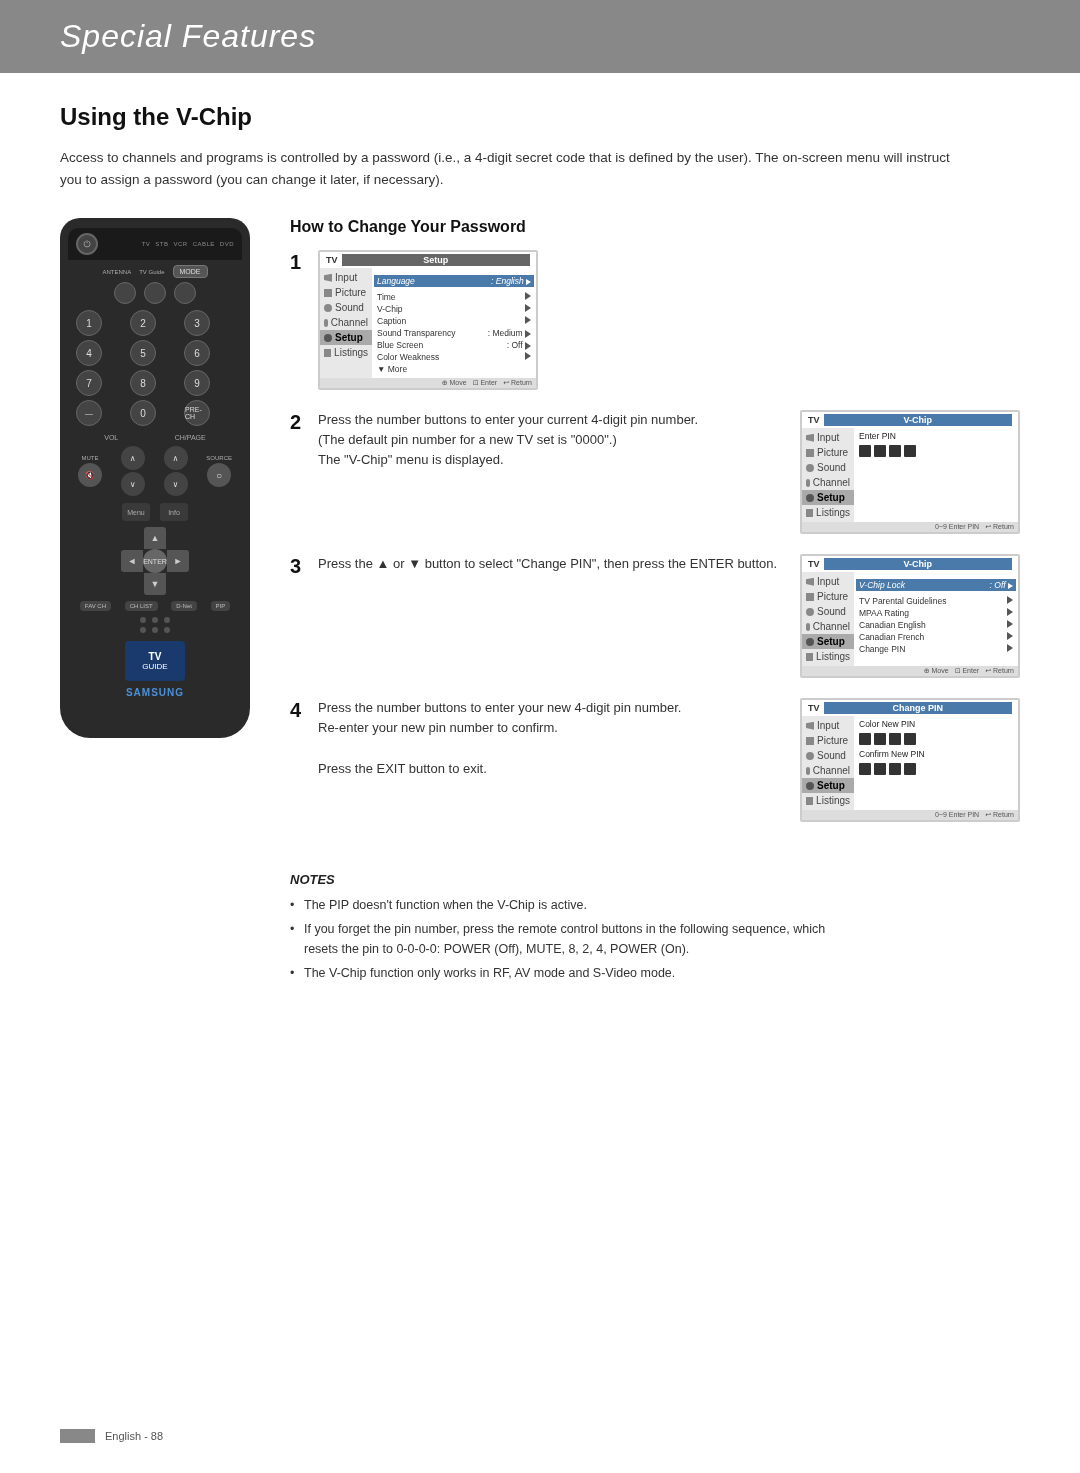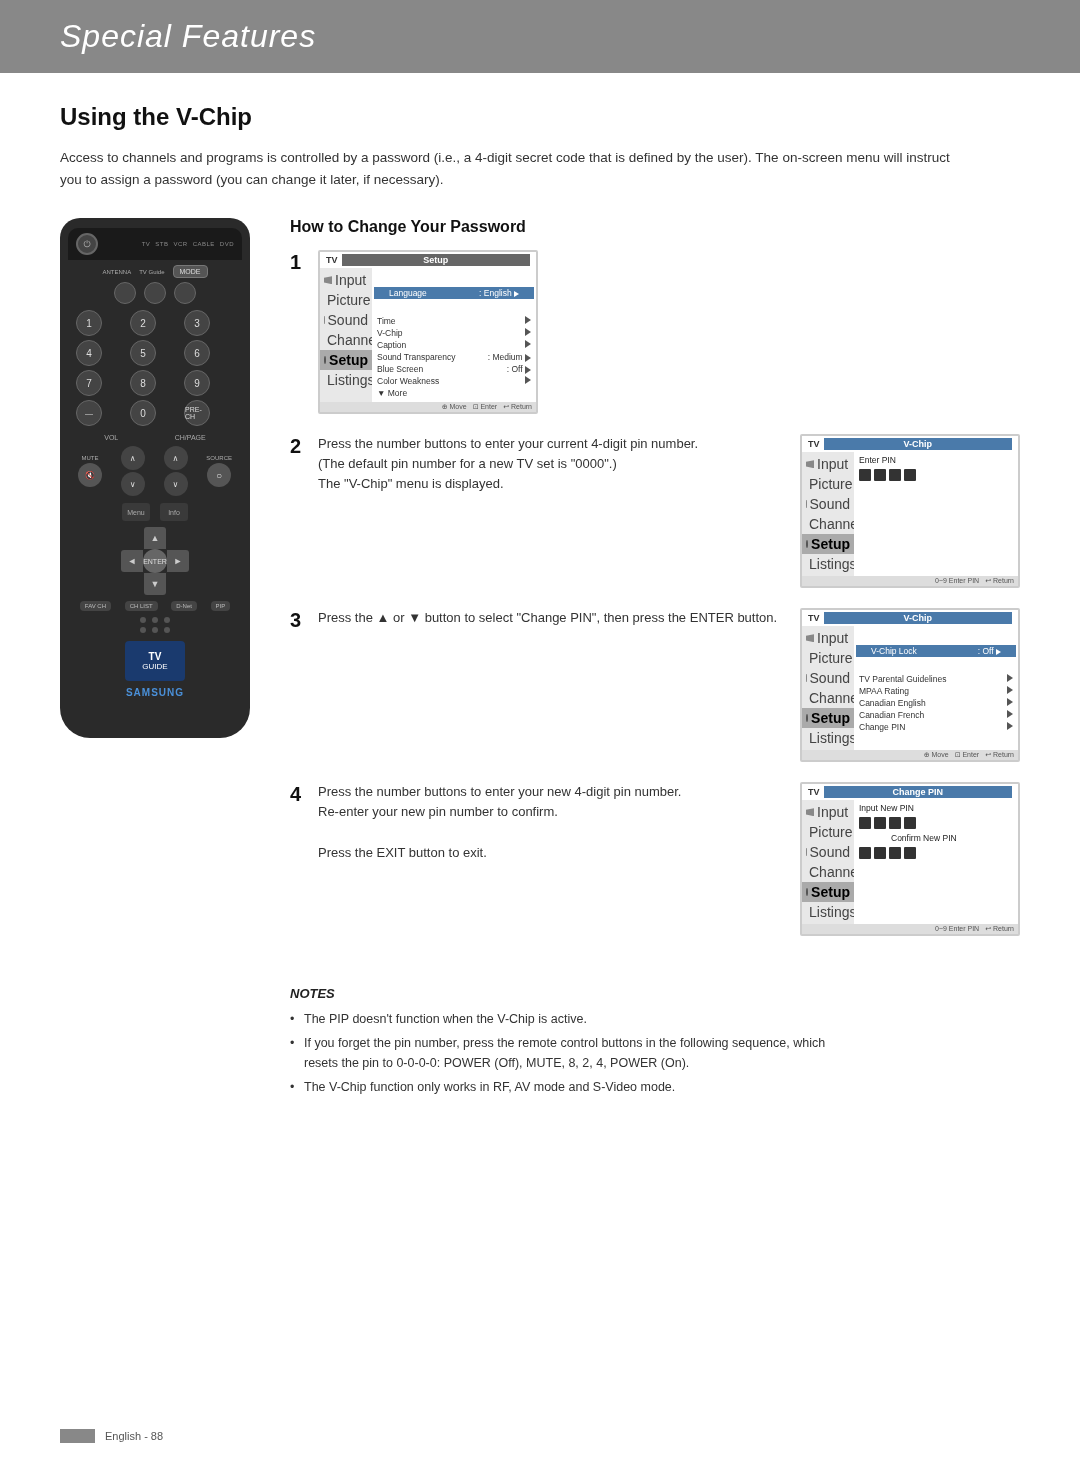--- a/index.html
+++ b/index.html
@@ -325,21 +325,21 @@
       background: #e8e8e8;
       width: 52px;
       flex-shrink: 0;
       padding: 2px 0;
     }
 
     .tv-side-item {
       display: flex;
       align-items: center;
       padding: 2px 4px;
-      font-size: 14px;
+      font-size: 10px;
       color: #444;
       gap: 3px;
       white-space: nowrap;
     }
 
     .tv-side-item.active {
       background: #aaa;
       color: #000;
       font-weight: bold;
     }
@@ -354,22 +354,23 @@
       display: flex;
       justify-content: space-between;
       font-size: 8.5px;
       padding: 1px 0;
       color: #333;
     }
 
     .tv-menu-item.highlighted {
       background: #4a7aaa;
       color: #fff;
-      padding: 1px 15px;
-      margin: 16px -3px;
+      padding: 1px 3px;
+      margin: 4px -3px;
+      font-style: italic;
     }
 
     .tv-footer {
       background: #ddd;
       display: flex;
       justify-content: flex-end;
       padding: 1px 4px;
       font-size: 7px;
       color: #555;
       gap: 6px;
@@ -859,28 +860,28 @@
                 <div class="tv-side-item active">
                   <div style="width:8px;height:8px;border-radius:50%;background:#555;"></div>
                   <span>Setup</span>
                 </div>
                 <div class="tv-side-item">
                   <div style="width:8px;height:8px;background:#888;"></div>
                   <span>Listings</span>
                 </div>
               </div>
               <div class="tv-main-content">
-                <div style="font-size:8.5px;margin-bottom:2px;">Input New PIN</div>
+                <div style="font-size:8.5px;margin-bottom:2px;">Color New PIN</div>
                 <div class="pin-dots">
                   <div class="pin-dot"></div>
                   <div class="pin-dot"></div>
                   <div class="pin-dot"></div>
                   <div class="pin-dot"></div>
                 </div>
-                <div style="font-size:8.5px;margin-top:4px;margin-bottom:2px;margin-left:32px;">Confirm New PIN</div>
+                <div style="font-size:8.5px;margin-top:4px;margin-bottom:2px;">Confirm New PIN</div>
                 <div class="pin-dots">
                   <div class="pin-dot"></div>
                   <div class="pin-dot"></div>
                   <div class="pin-dot"></div>
                   <div class="pin-dot"></div>
                 </div>
               </div>
             </div>
             <div class="tv-footer">
               <span>0~9 Enter PIN</span>

